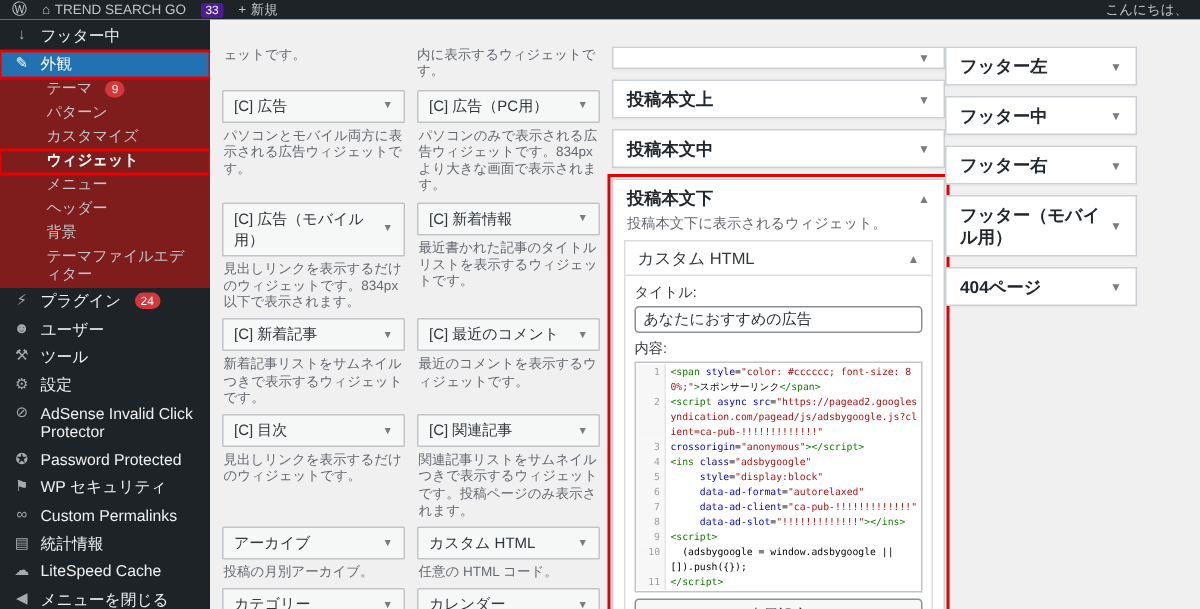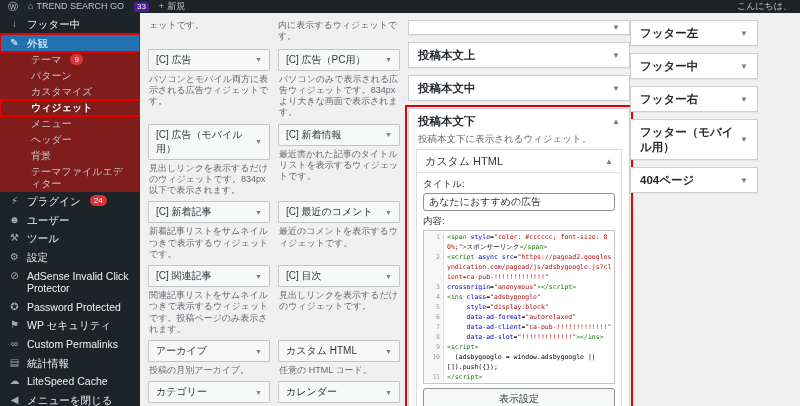--- a/index.html
+++ b/index.html
@@ -22,21 +22,21 @@
   .sidebar{width:140px;flex-shrink:0;background:#1d2327;padding-top:2px;overflow:hidden}
   .sb-item{display:flex;align-items:flex-start;gap:6px;padding:3px 8px;font-size:10.5px;line-height:1.2;color:#f0f0f1;cursor:pointer;position:relative}
   .sb-item .ico{width:13px;flex-shrink:0;text-align:center;color:#a7aaad;font-size:10px}
   .sb-item.top.current{background:var(--accent);color:#fff}
   .sb-item.top.current .ico{color:#fff}
   .sb-item.sub{background:#7f1d1d;padding:2px 8px 2px 31px;color:#c3c4c7;font-size:10px}
   .sb-item.sub.current{color:#fff;font-weight:bold}
   .sb-item.boxed{outline:2px solid var(--ann);outline-offset:-1px;z-index:2}
   .badge{background:#d63638;color:#fff;border-radius:8px;font-size:8px;line-height:11px;padding:0 4px;margin-left:3px;flex-shrink:0}
   
-  .content{flex:1;display:flex;align-items:flex-start;padding:7px 5px 0 8px;overflow:hidden;background:#f0f0f1}
+  .content{flex:1;display:flex;align-items:flex-start;padding:18px 5px 0 8px;overflow:hidden;background:#f0f0f1}
   .col-widgets{width:252px;flex-shrink:0}
   .col-mid{width:222px;flex-shrink:0;margin-left:8px}
   .col-right{width:128px;flex-shrink:0;margin-left:0}
   .partials{display:grid;grid-template-columns:1fr 1fr;column-gap:8px;font-size:9px;color:#646970;margin:0 1px 6px;line-height:1.25}
   .wgrid{display:grid;grid-template-columns:1fr 1fr;column-gap:8px}
   .wcell{margin-bottom:3px}
   .wcard{display:flex;justify-content:space-between;align-items:center;background:#f6f7f7;border:1px solid #c3c4c7;border-radius:1px;padding:3px 7px;font-size:10px;color:#32373c;cursor:move}
   .warrow{color:#787c82;font-size:7px;margin-left:4px}
   .wdesc{font-size:9px;color:#646970;line-height:1.25;padding:3px 1px 2px}
   
@@ -211,31 +211,31 @@
             </div>
             <div class="wcell">
               <div class="wcard">
                 <span class="wtitle">[C] 最近のコメント</span>
                 <span class="warrow">▼</span>
               </div>
               <div class="wdesc">最近のコメントを表示するウィジェットです。</div>
             </div>
             <div class="wcell">
               <div class="wcard">
+                <span class="wtitle">[C] 目次</span>
+                <span class="warrow">▼</span>
+              </div>
+              <div class="wdesc">見出しリンクを表示するだけのウィジェットです。</div>
+            </div>
+            <div class="wcell">
+              <div class="wcard">
                 <span class="wtitle">[C] 関連記事</span>
                 <span class="warrow">▼</span>
               </div>
               <div class="wdesc">関連記事リストをサムネイルつきで表示するウィジェットです。投稿ページのみ表示されます。</div>
-            </div>
-            <div class="wcell">
-              <div class="wcard">
-                <span class="wtitle">[C] 目次</span>
-                <span class="warrow">▼</span>
-              </div>
-              <div class="wdesc">見出しリンクを表示するだけのウィジェットです。</div>
             </div>
             <div class="wcell">
               <div class="wcard">
                 <span class="wtitle">アーカイブ</span>
                 <span class="warrow">▼</span>
               </div>
               <div class="wdesc">投稿の月別アーカイブ。</div>
             </div>
             <div class="wcell">
               <div class="wcard">

